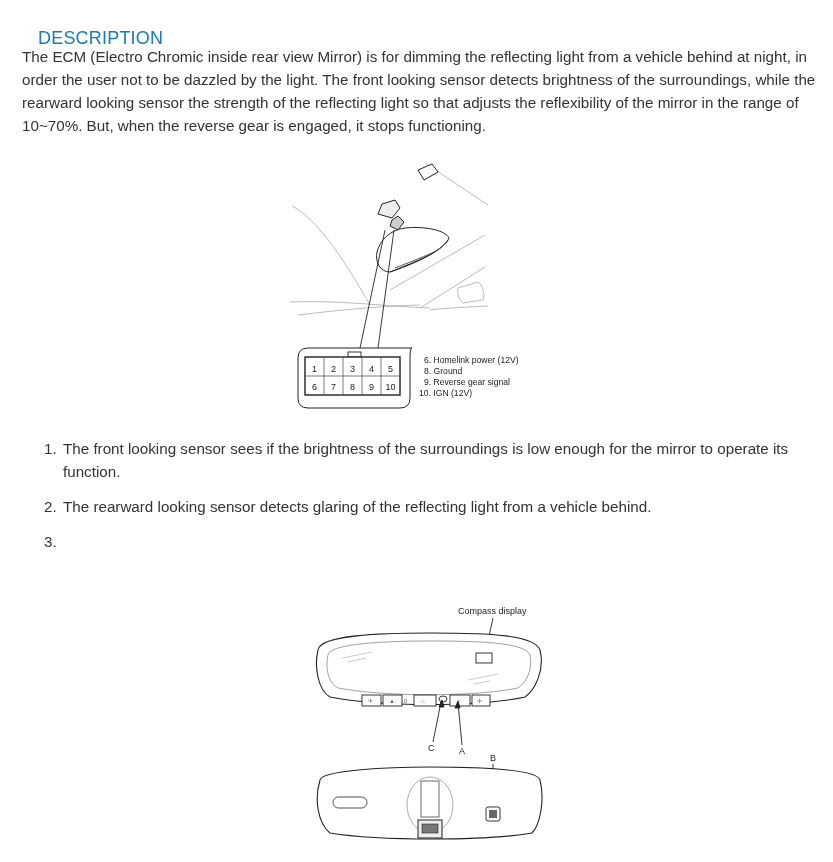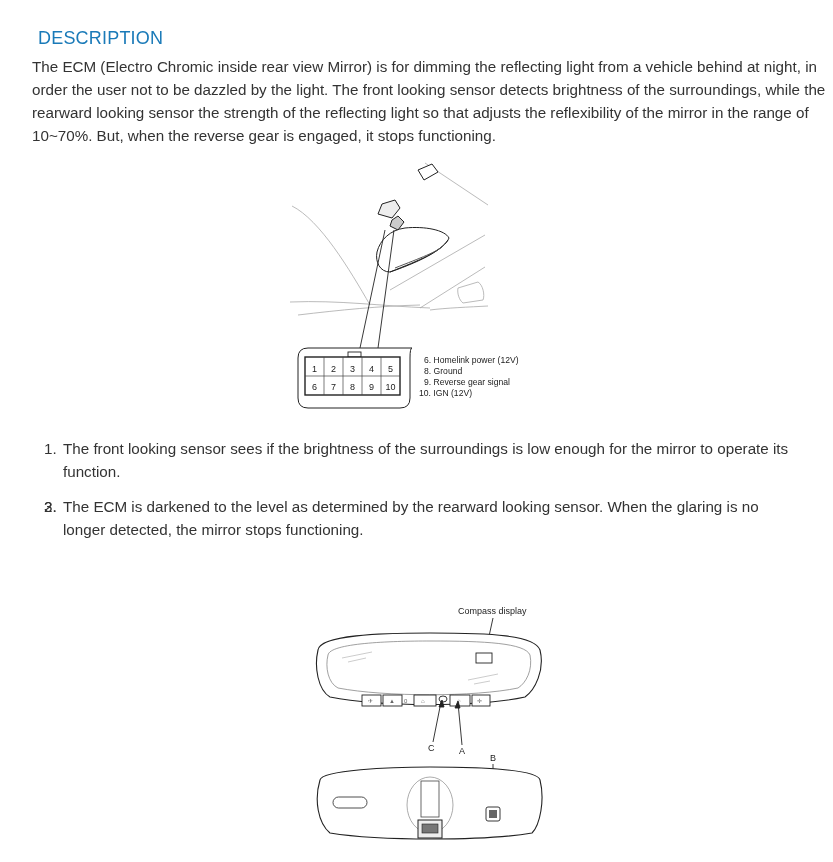--- a/index.html
+++ b/index.html
@@ -1,21 +1,21 @@
 <!DOCTYPE html>
 <html><head>
 <meta charset="utf-8">
 <style>
   html, body { margin: 0; padding: 0; background: #ffffff; }
   body { width: 833px; height: 862px; position: relative; overflow: hidden;
          font-family: "Liberation Sans", sans-serif; color: #333333; }
   .title { position: absolute; left: 22px; top: 12px; font-size: 18px; color: #1a7ab8;
            letter-spacing: 0.2px; margin: 16px; font-weight: normal; }
   .intro { position: absolute; left: 22px; top: 45px; width: 800px; font-size: 15.2px;
-           line-height: 23px; margin: 10px; color: #333; }
+           line-height: 23px; margin: 0; color: #333; }
   .fig1 { position: absolute; left: 280px; top: 160px; width: 270px; height: 250px; }
   .fig2 { position: absolute; left: 300px; top: 595px; width: 260px; height: 265px; }
   .steps { position: absolute; left: 40px; top: 437px; width: 760px; margin: 0; padding: 0;
            list-style: none; font-size: 15.2px; line-height: 23px; color: #333; }
   .steps li { position: relative; padding-left: 23px; margin-bottom: 12px; }
   .steps li .num { position: absolute; left: 4px; top: 0; }
   svg text { font-family: "Liberation Sans", sans-serif; }
 </style>
 </head>
 <body>
@@ -78,24 +78,24 @@
   </g>
 </svg>
 
 <ol class="steps">
   <li>
     <span class="num">1.</span>
     <span>The front looking sensor sees if the brightness of the surroundings is low enough for the mirror to operate its function.</span>
   </li>
   <li>
     <span class="num">2.</span>
+    <span>The rearward looking sensor detects glaring of the reflecting light from a vehicle behind.</span>
   </li>
   <li>
     <span class="num">3.</span>
-    <span>The ECM is darkened to the level as determined by the rearward looking sensor. When the glaring is no longer detected, the mirror stops functioning.</span>
   </li>
 </ol>
 
 <svg class="fig2" viewBox="0 0 260 265" width="260" height="265">
   <text x="158" y="19" font-size="9" fill="#222">Compass display</text>
   <line x1="193" y1="23" x2="186" y2="55" stroke="#222" stroke-width="0.9"></line>
   <polygon points="186,57 183,50 189,51" fill="#222"></polygon>
   <g>
     <path d="M18 55 C20 40, 80 38, 130 38 C190 38, 235 40, 240 55 C245 75, 235 95, 225 102 C180 112, 80 112, 30 102 C18 95, 14 72, 18 55 Z" fill="#fff" stroke="#222" stroke-width="1.1"></path>
     <path d="M28 60 C30 48, 90 46, 130 46 C185 46, 225 48, 230 60 C233 75, 226 88, 218 93 C175 102, 85 102, 38 93 C28 88, 25 72, 28 60 Z" fill="none" stroke="#777" stroke-width="0.7"></path>

